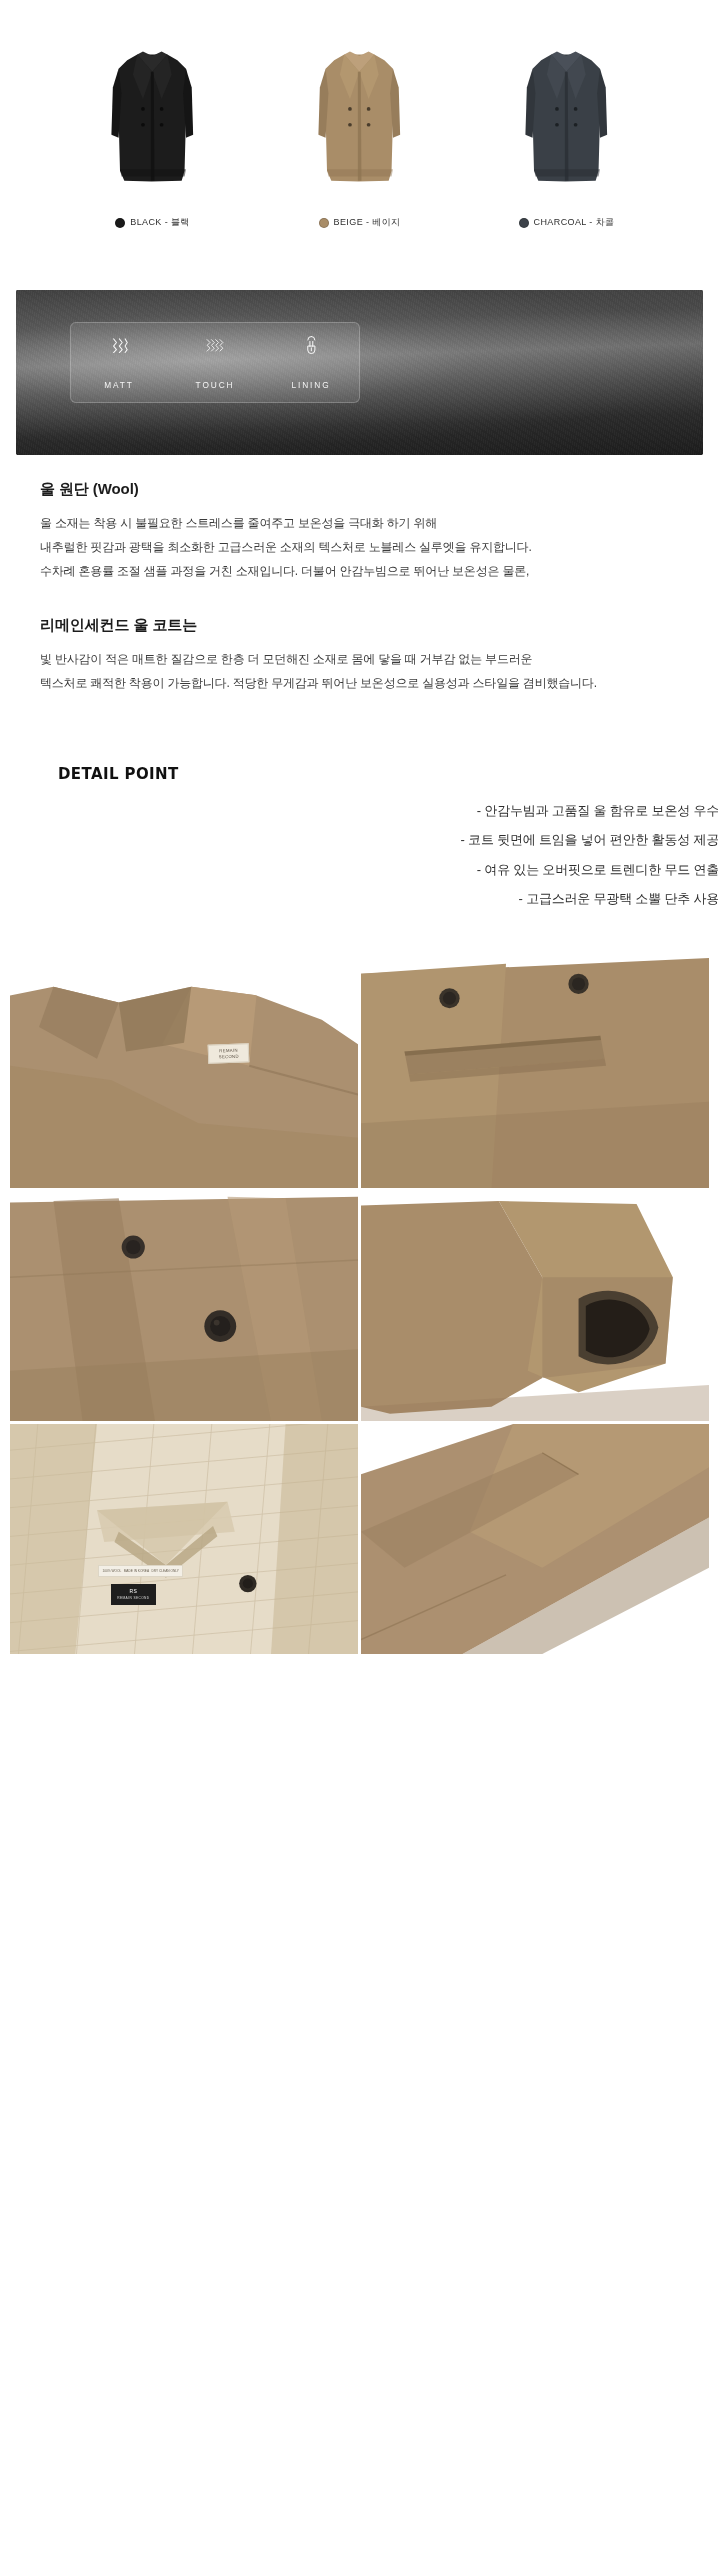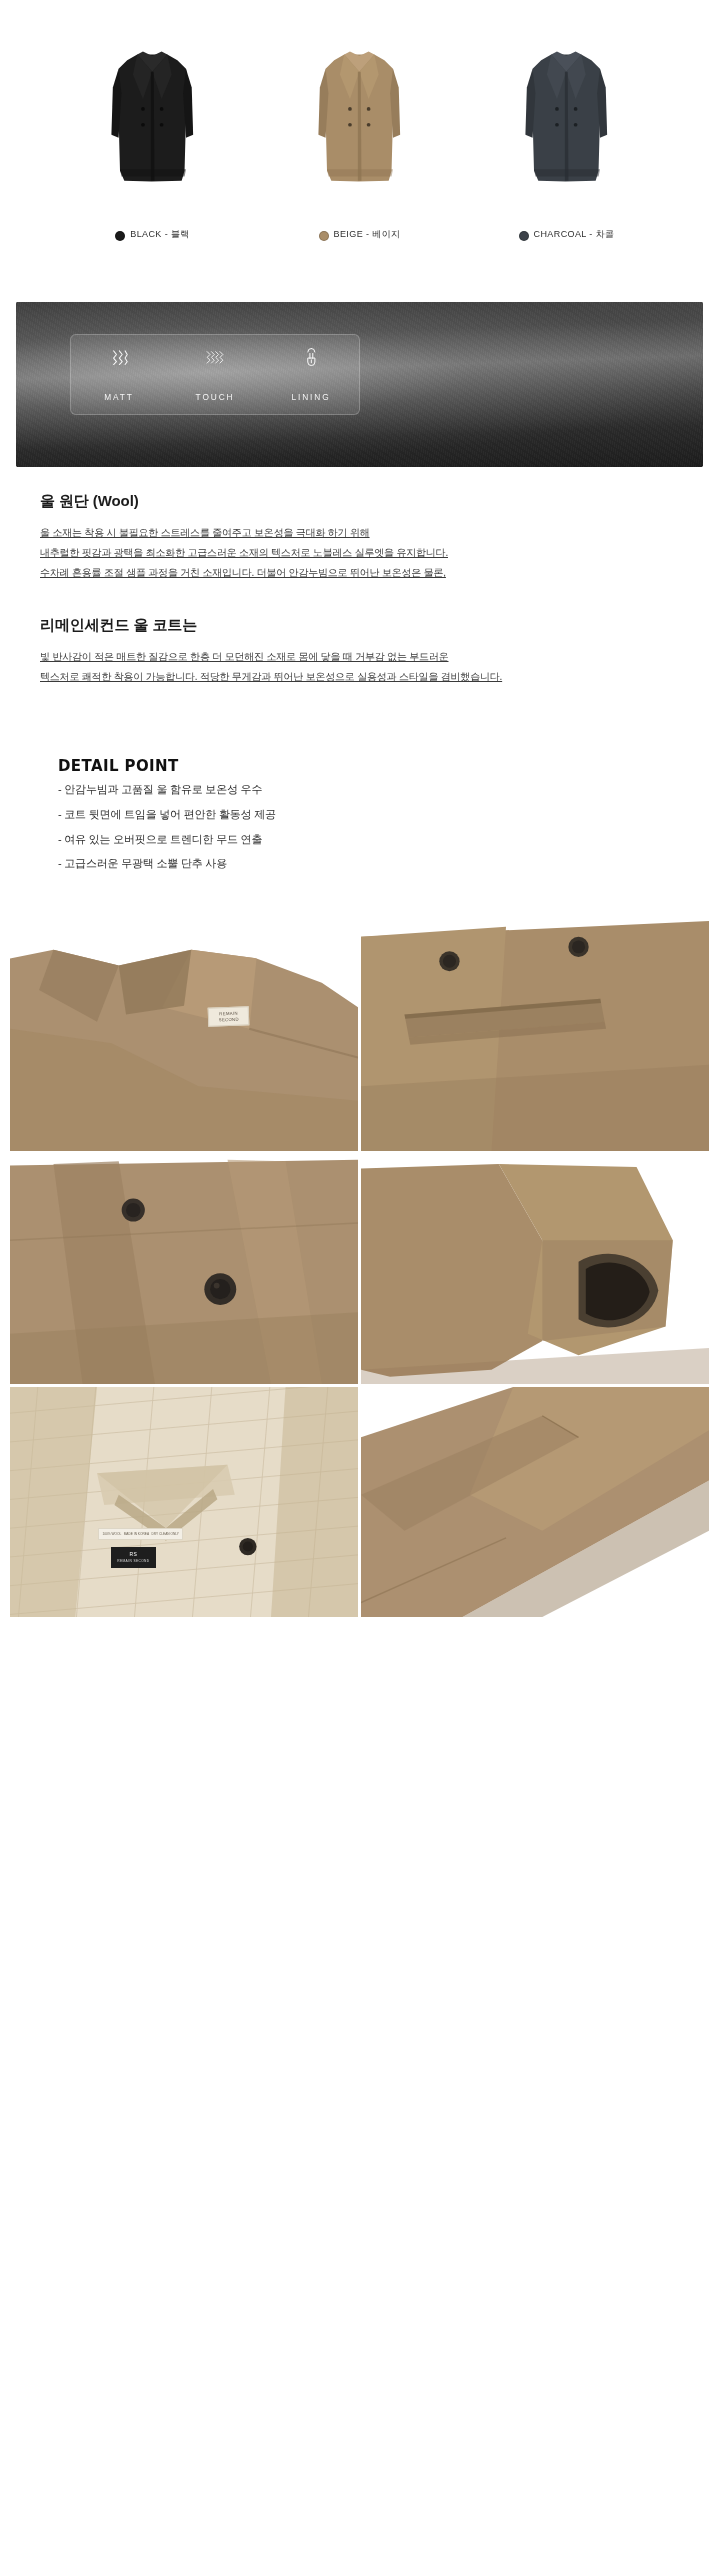--- a/index.html
+++ b/index.html
@@ -34,23 +34,23 @@
     flex-direction: column;
     align-items: center;
   }
   .coat-img {
     height: 147px;
     width: 144px;
     position: relative;
   }
   .coat-svg { display:block; }
   .color-label {
-    margin-top: 38px;
+    margin-top: 26px;
     display: flex;
-    align-items: flex-end;
+    align-items: center;
     gap: 5px;
     font-size: 9px;
     letter-spacing: 0.4px;
     color: #2f2f2f;
   }
   .dot {
     width: 8px;
     height: 8px;
     border-radius: 50%;
     display: inline-block;
@@ -113,45 +113,45 @@
   }
   .tb-title {
     font-size: 15px;
     font-weight: bold;
     color: #1c1c1c;
     margin: 0 0 12.2px 0;
     letter-spacing: -0.1px;
   }
   .tb-title.second { margin-top: 33px; }
   .tb-line {
-    font-size: 10px;
+    font-size: 12px;
     line-height: 2.0;
     color: #3a3a3a;
     letter-spacing: -0.2px;
-    text-decoration: underline;
   }
 
   
   .detail {
     padding: 70px 0 0 58px;
   }
   .detail-heading {
     font-family: "DejaVu Sans", sans-serif;
     font-size: 15px;
     font-weight: bold;
     letter-spacing: 0.4px;
     color: #111;
-    margin-bottom: 2px;
+    margin-bottom: 13px;
   }
   .detail-list { list-style: none; margin: 0; padding: 0; }
   .detail-list li {
-    font-size: 11px;
+    font-size: 13px;
     color: #2d2d2d;
     line-height: 2.25;
     letter-spacing: -0.2px;
+    text-align: right;
   }
 
   
   .grid {
     margin-top: 45px;
     display: grid;
     grid-template-columns: 1fr 1fr;
     gap: 2.9px;
     padding: 0 10px 21.6px 10px;
   }

